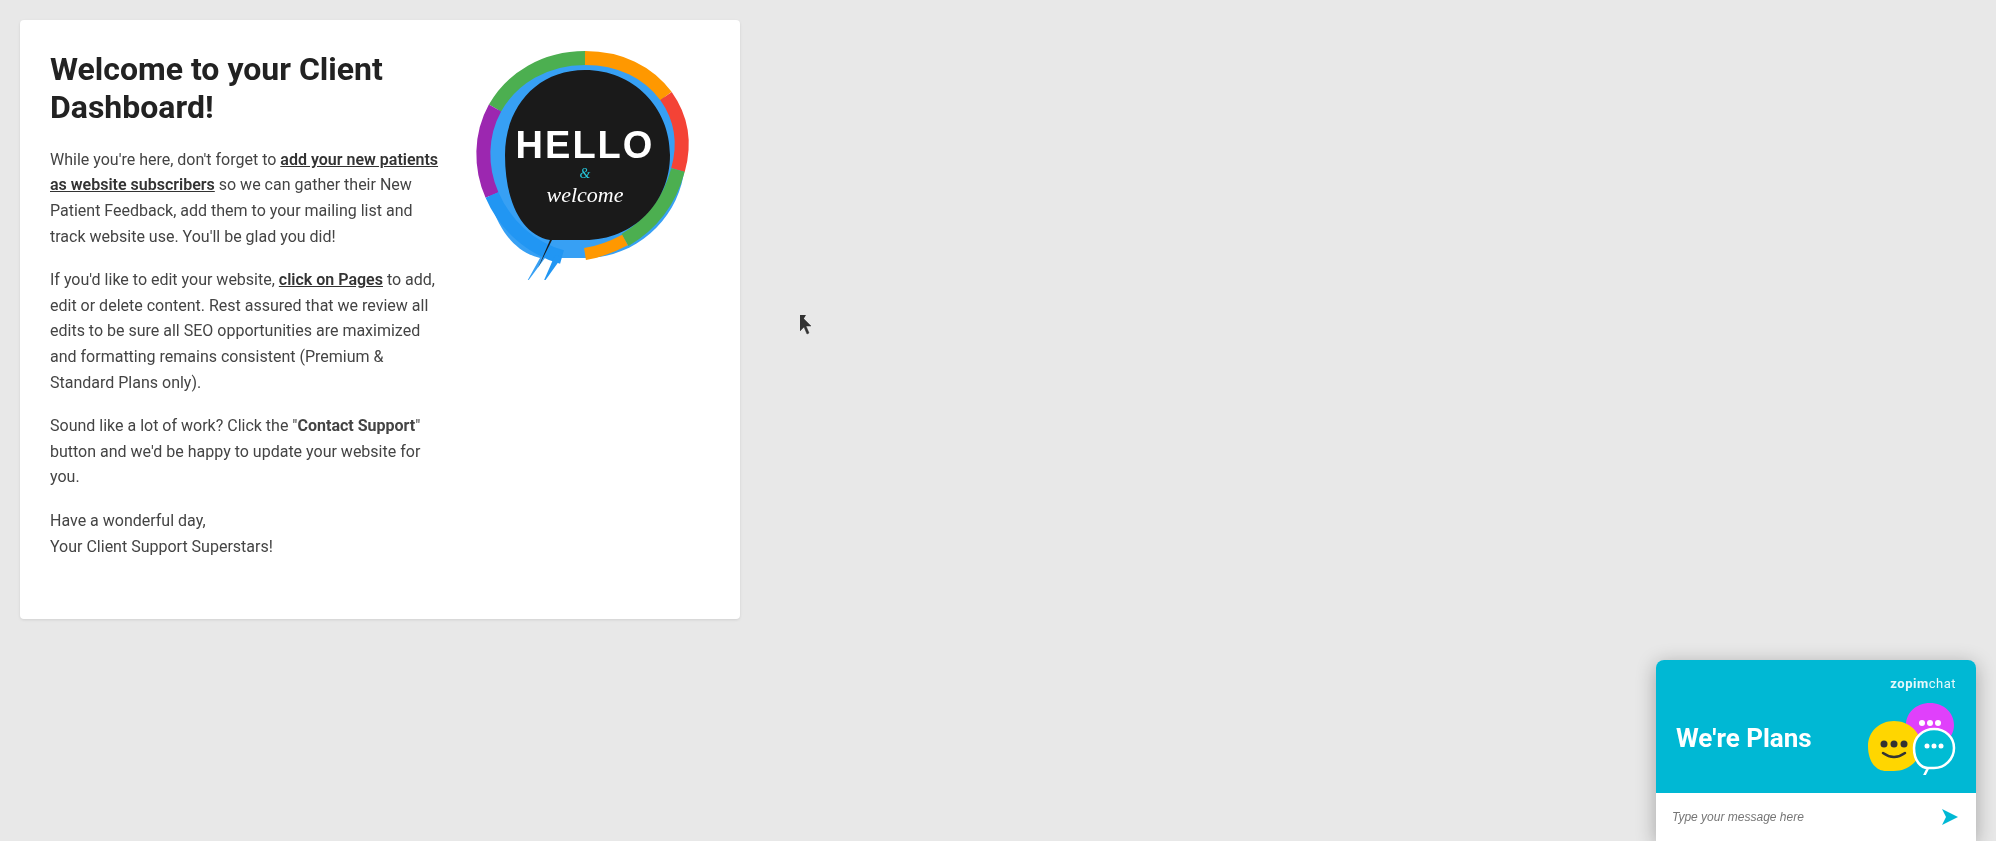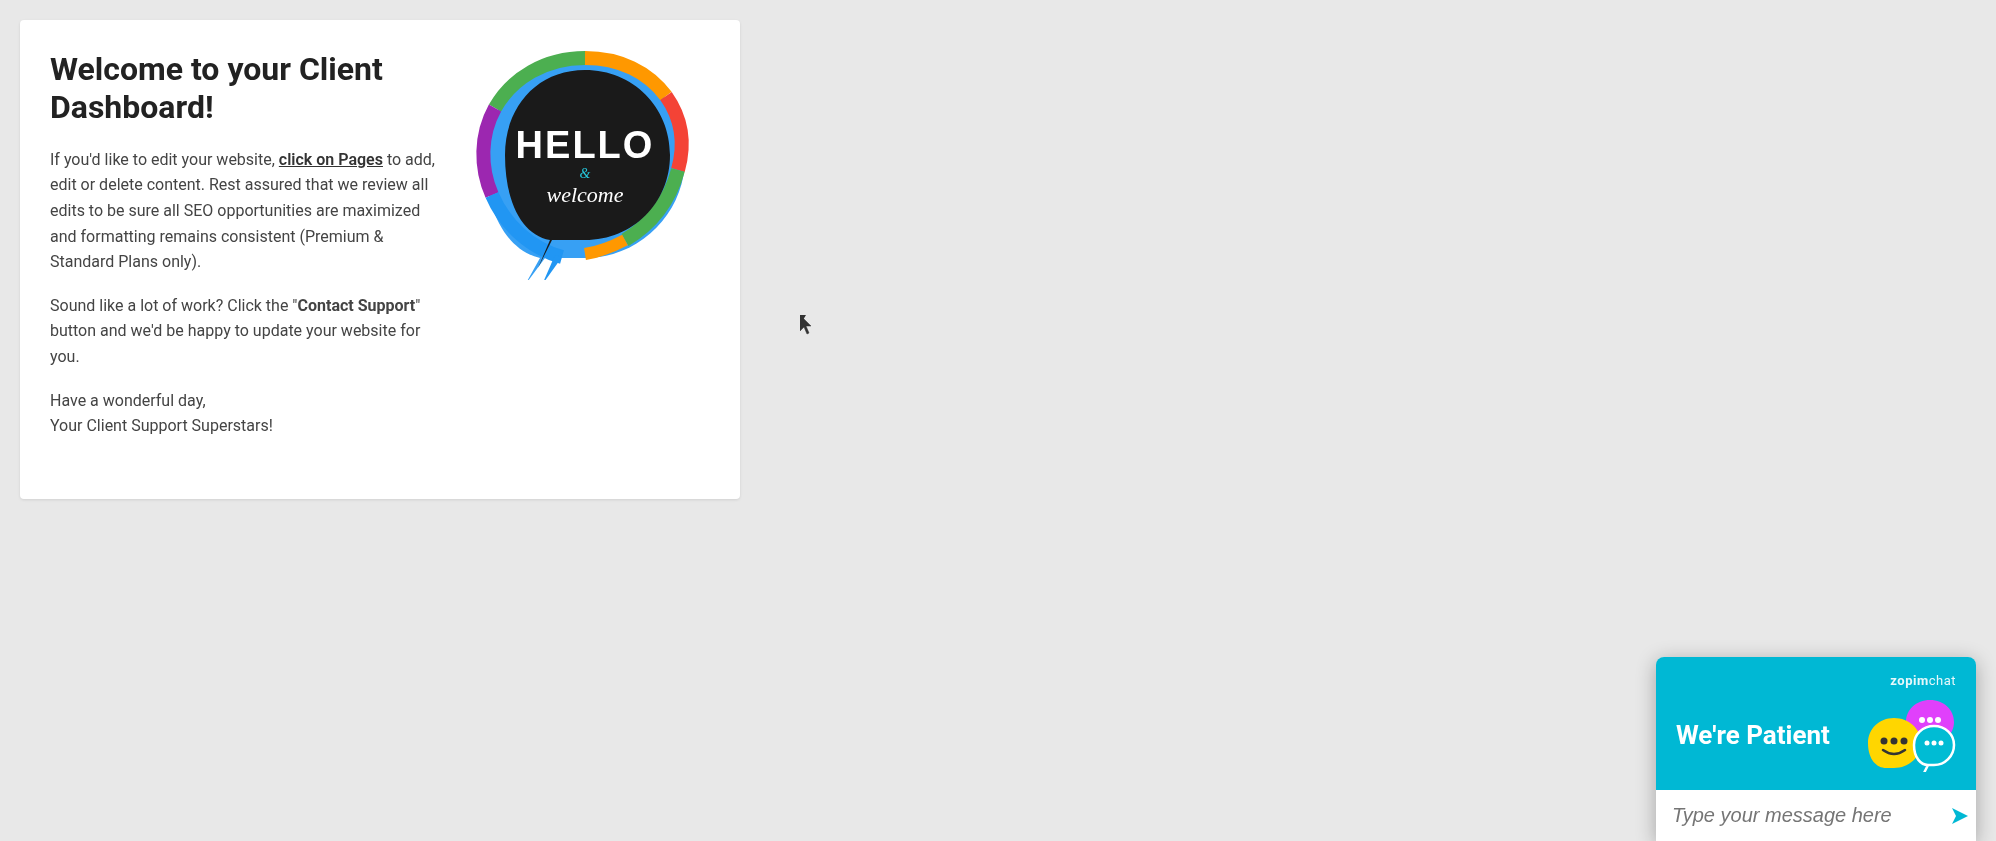--- a/index.html
+++ b/index.html
@@ -127,21 +127,21 @@
       padding: 14px 16px;
       display: flex;
       align-items: center;
       gap: 10px;
     }
 
     .chat-input {
       flex: 1;
       border: none;
       outline: none;
-      font-size: 20px;
+      font-size: 12px;
       color: #aaa;
       background: transparent;
       font-style: italic;
     }
 
     .chat-send-btn {
       background: none;
       border: none;
       cursor: pointer;
       padding: 0;
@@ -174,20 +174,23 @@
     }
   </style>
 </head>
 <body>
 
 <div class="main-content">
   <div class="dashboard-card">
     <div class="dashboard-text">
       <h1 class="dashboard-title">Welcome to your Client Dashboard!</h1>
 
+      <p>
+        <span>While you're here, don't forget to </span><a class="link" href="#">add your new patients as website subscribers</a><span> so we can gather their New Patient Feedback, add them to your mailing list and track website use. You'll be glad you did!</span>
+      </p>
 
       <p>
         <span>If you'd like to edit your website, </span><a class="link" href="#">click on Pages</a><span> to add, edit or delete content. Rest assured that we review all edits to be sure all SEO opportunities are maximized and formatting remains consistent (Premium &amp; Standard Plans only).</span>
       </p>
 
       <p>
         <span>Sound like a lot of work? Click the "</span><strong>Contact Support</strong><span>" button and we'd be happy to update your website for you.</span>
       </p>
 
       <p>
@@ -234,21 +237,21 @@
     <polygon points="0,0 0,16 4,12 7,19 9,18 6,11 11,11" fill="#333" stroke="#333" stroke-width="0.5"></polygon>
   </svg>
 </div>
 
 <div class="chat-widget">
   <div class="chat-header">
     <div class="zopim-brand">
       <span>zopim</span><span style="font-weight:400;">chat</span>
     </div>
     <div class="chat-online-area">
-      <div class="we-are-online">We're Patient</div>
+      <div class="we-are-online">We're Plans</div>
       <div class="chat-icons">
         
         <svg width="90" height="72" viewBox="0 0 90 72" xmlns="http://www.w3.org/2000/svg">
 
           <g transform="translate(38, 0)">
             <path d="M26 0 C40 0 50 10 50 22 C50 34 40 44 26 44 L18 44 L14 54 L18 44 C10 44 2 37 2 22 C2 10 12 0 26 0Z" fill="#e040fb"></path>
             <circle cx="18" cy="20" r="3" fill="white"></circle>
             <circle cx="26" cy="20" r="3" fill="white"></circle>
             <circle cx="34" cy="20" r="3" fill="white"></circle>
           </g>

